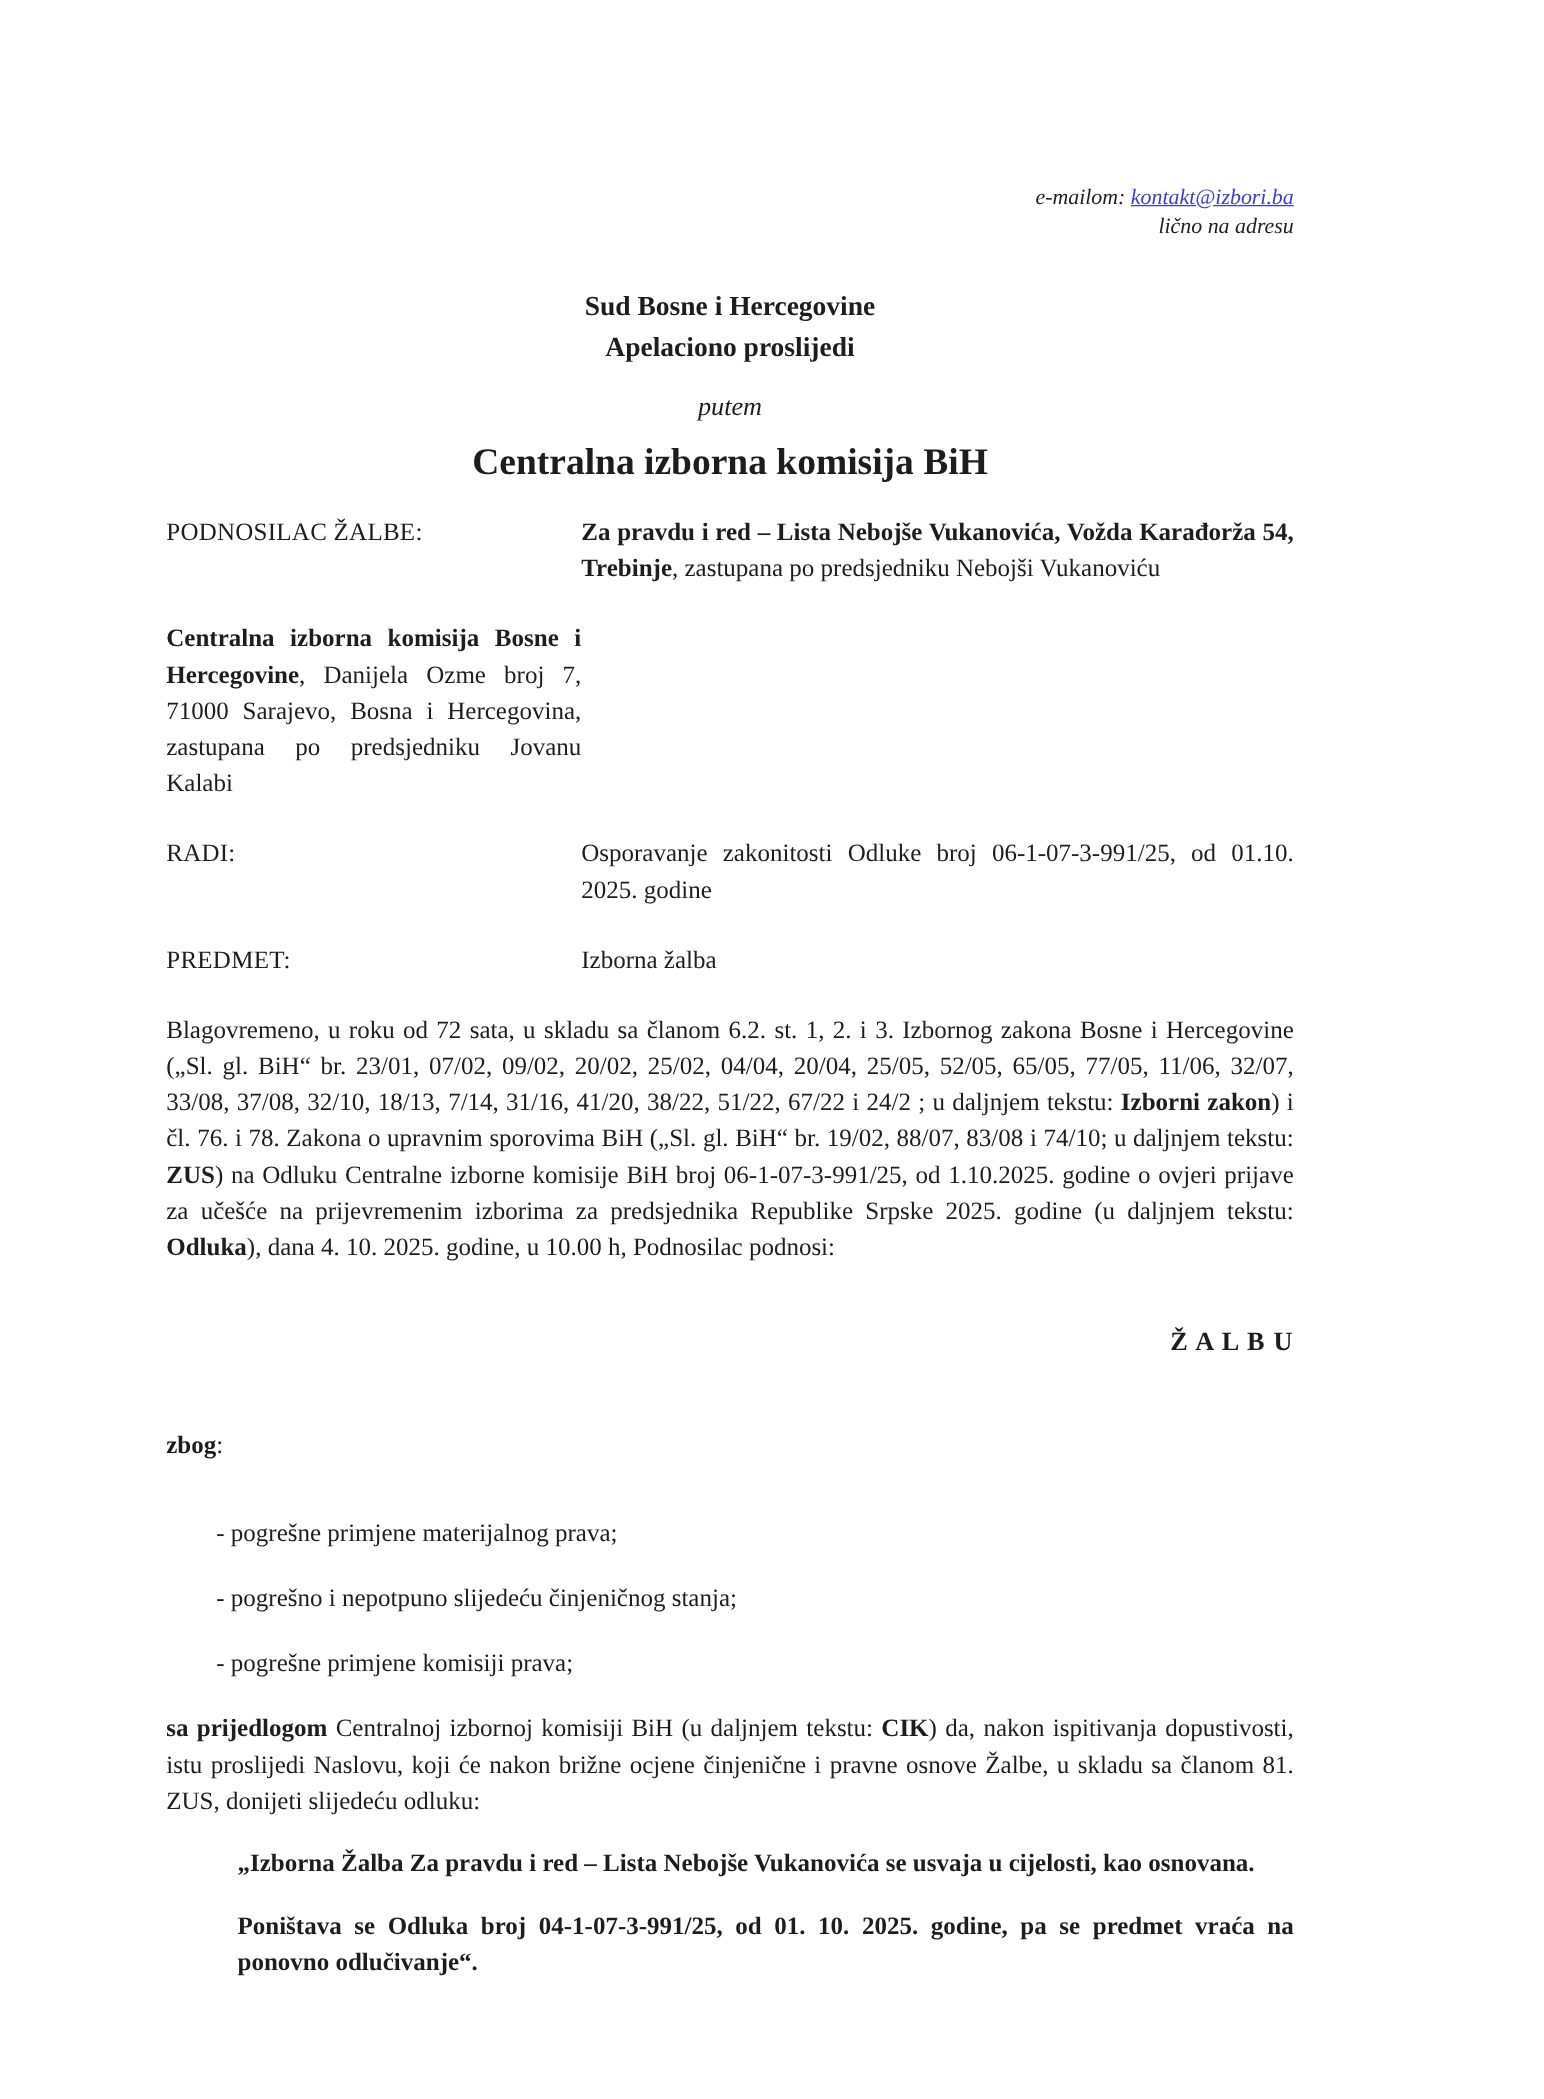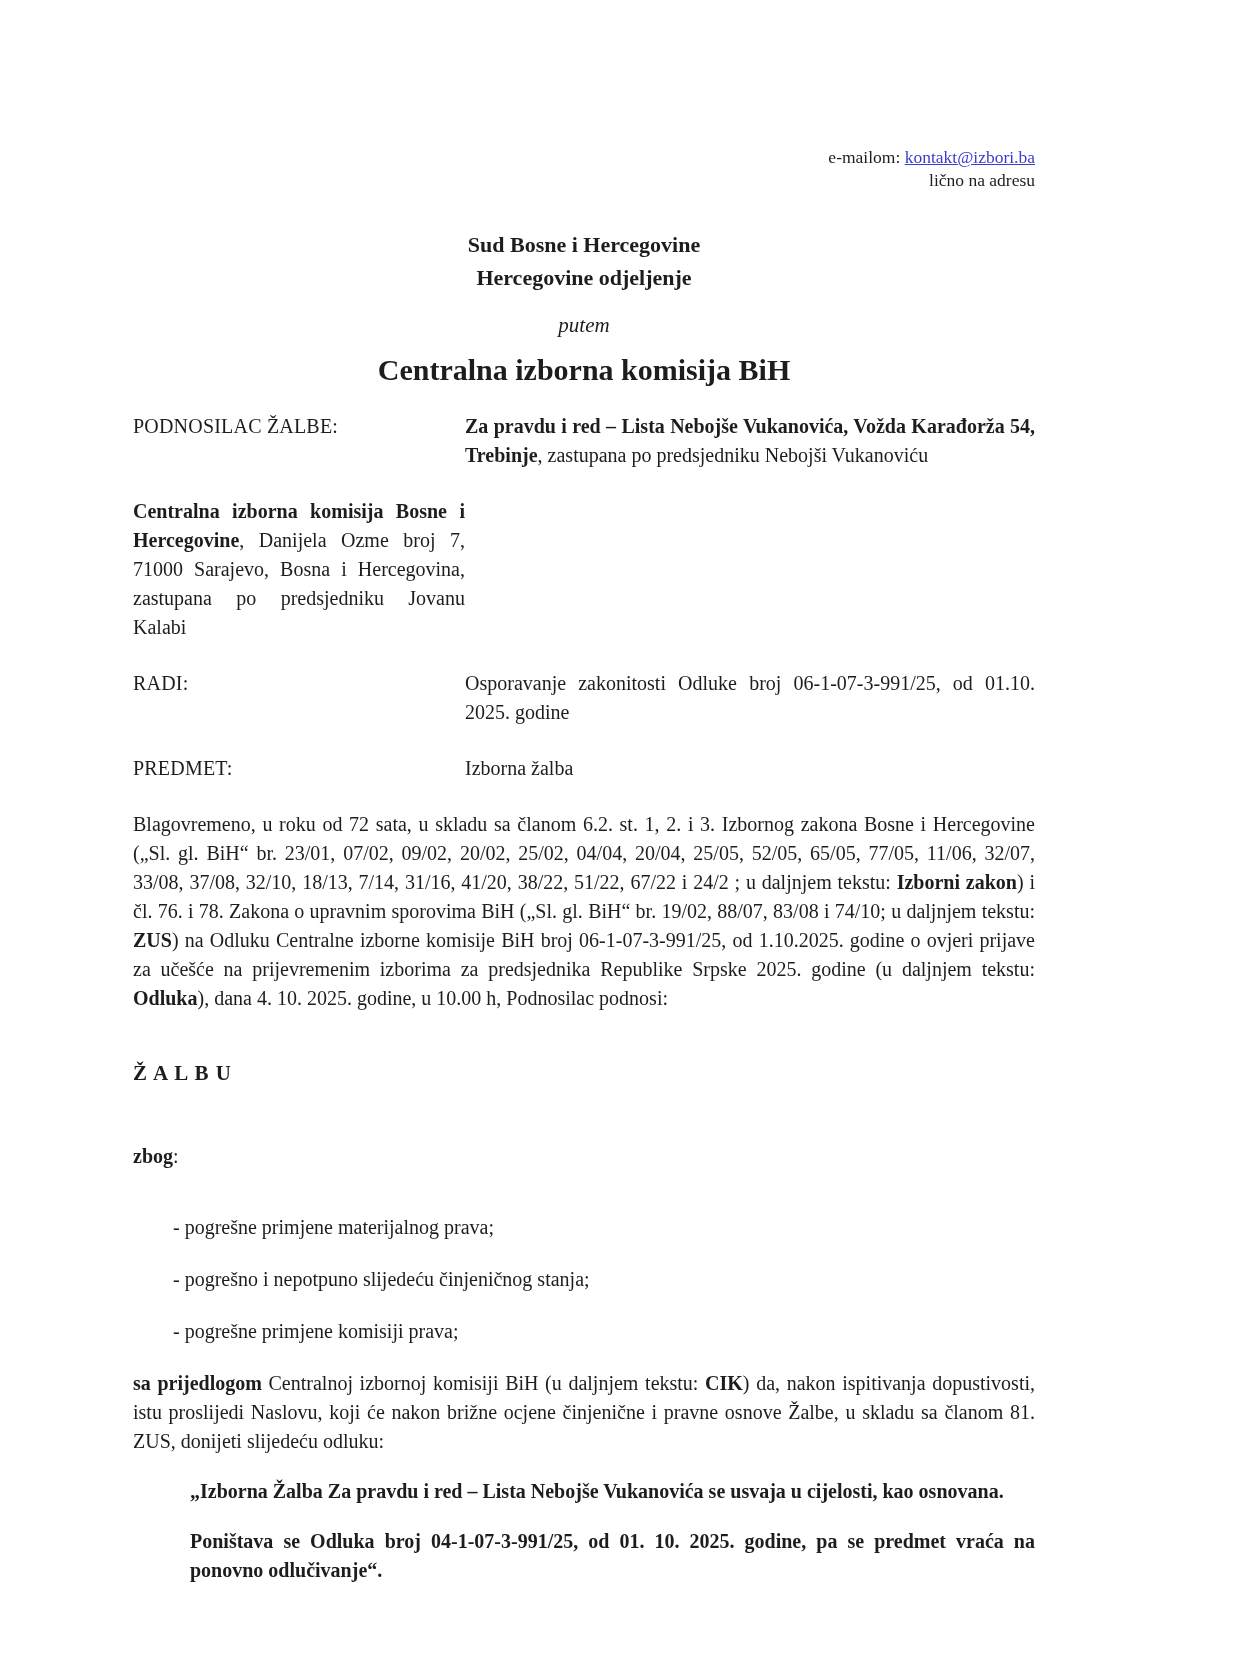--- a/index.html
+++ b/index.html
@@ -9,35 +9,35 @@
     height:1679px;
     box-sizing:border-box;
     background:#ffffff;
     padding:146px 200px 0 133px;
     font-family:"Liberation Serif", serif;
     color:#1d1d1d;
     font-size:20px;
     line-height:29px;
   }
   
-  .header-block{text-align:right;font-size:17.5px;line-height:23px;}
+  .header-block{text-align:right;font-size:17.5px;line-height:23px;font-style:italic;}
   .header-block a{color:#3c3ccd;text-decoration:underline;}
   
   .title-block{margin-top:36px;text-align:center;}
   .court-line{font-weight:bold;font-size:22px;line-height:33px;}
   .via{font-style:italic;font-size:21px;margin:17px 0 15px 0;}
   .commission{font-weight:bold;font-size:30px;margin-top:8px;}
   
   .parties{margin-top:28px;}
   .party-row{display:grid;grid-template-columns:332px 1fr;margin-bottom:27px;}
   .party-label{letter-spacing:.2px;}
   .party-content{text-align:justify;}
   
   .intro{margin-top:26px;text-align:justify;}
-  .appeal-heading{text-align:left;font-weight:bold;font-size:21px;margin-top:46px;letter-spacing:1px;}
+  .appeal-heading{text-align:right;font-weight:bold;font-size:21px;margin-top:46px;letter-spacing:1px;}
   .grounds-label{margin-top:54px;}
   .grounds-list{margin-top:42px;margin-left:40px;}
   .grounds-item{margin-bottom:23px;}
   .proposal{margin-top:8px;text-align:justify;}
   .decision-para{margin:21px 0 0 57px;font-weight:bold;text-align:justify;}
   b{font-weight:bold;}
 </style>
 </head>
 <body>
 
@@ -45,21 +45,21 @@
 
   <div class="header-block">
     <div>
       <span>e-mailom: </span><a href="#">kontakt@izbori.ba</a>
     </div>
     <div>lično na adresu</div>
   </div>
 
   <div class="title-block">
     <div class="court-line">Sud Bosne i Hercegovine</div>
-    <div class="court-line">Hercegovine odjeljenje</div>
+    <div class="court-line">Apelaciono proslijedi</div>
     <div class="via">putem</div>
     <div class="commission">Centralna izborna komisija BiH</div>
   </div>
 
   <div class="parties">
     <div class="party-row">
       <div class="party-label">PODNOSILAC ŽALBE:</div>
       <div class="party-content"><b>Za pravdu i red – Lista Nebojše Vukanovića, Vožda Karađorža 54, Trebinje</b><span>, zastupana po predsjedniku Nebojši Vukanoviću</span></div>
     </div>
     <div class="party-row">

